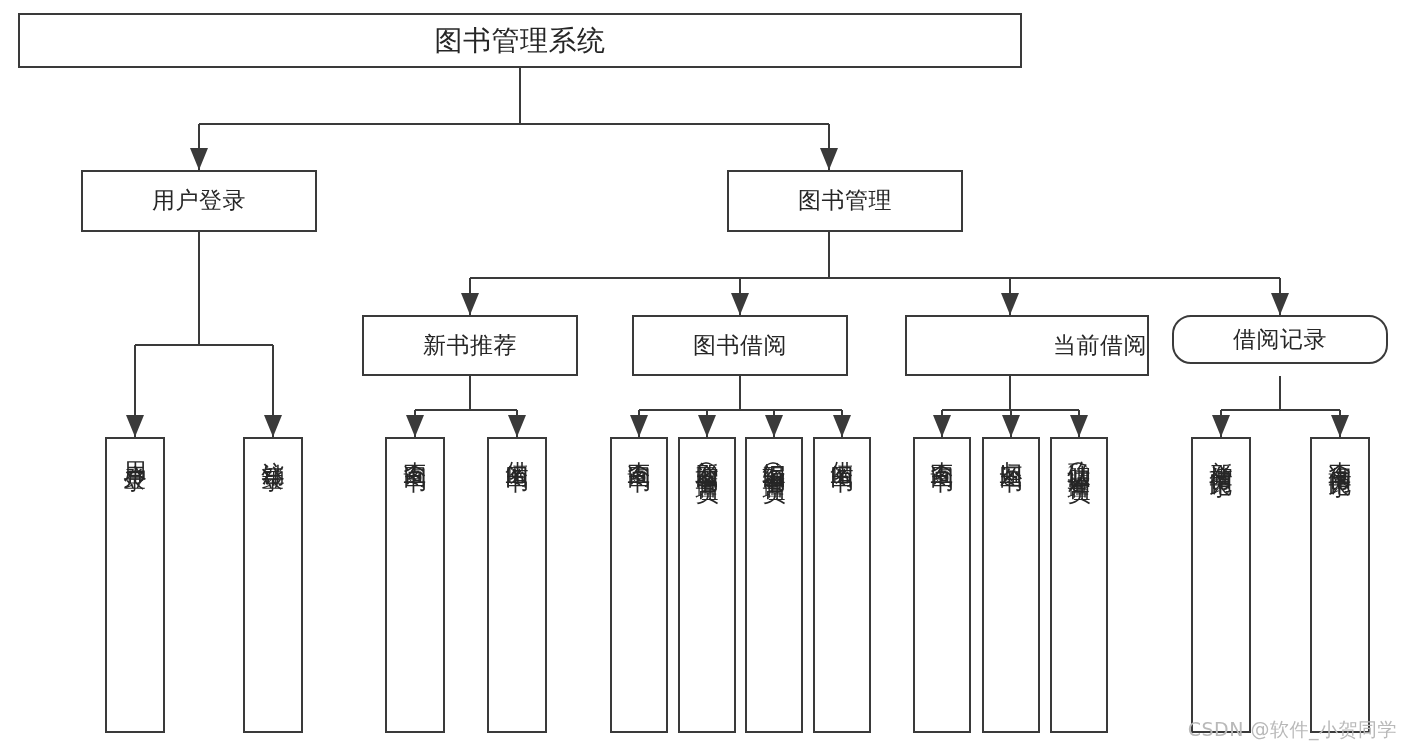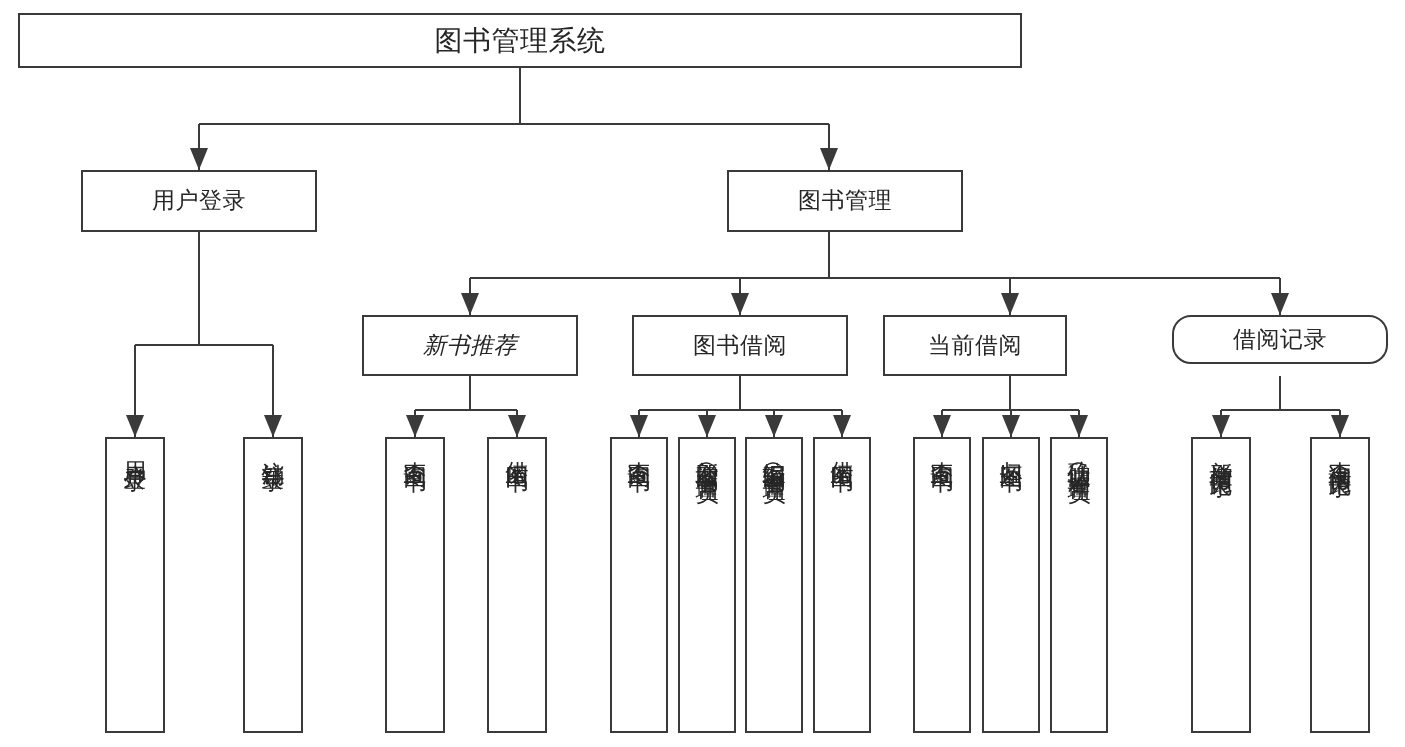--- a/index.html
+++ b/index.html
@@ -133,27 +133,27 @@
   <div id="nodes">
       <div class="node horiz root" style="left: 18px; top: 13px; width: 1004px; height: 55px;">
         <span class="node-label">图书管理系统</span>
       </div>
       <div class="node horiz" style="left: 81px; top: 170px; width: 236px; height: 62px;">
         <span class="node-label">用户登录</span>
       </div>
       <div class="node horiz" style="left: 711px; top: 170px; width: 236px; height: 62px; margin-left: 16px;">
         <span class="node-label">图书管理</span>
       </div>
-      <div class="node horiz" style="left: 362px; top: 315px; width: 216px; height: 61px; font-style: italic;">
+      <div class="node horiz" style="left: 362px; top: 315px; width: 216px; height: 61px;">
         <span class="node-label">新书推荐</span>
       </div>
       <div class="node horiz" style="left: 632px; top: 315px; width: 216px; height: 61px; text-align: center;">
         <span class="node-label">图书借阅</span>
       </div>
-      <div class="node horiz" style="left: 883px; top: 315px; width: 184px; height: 61px;">
+      <div class="node horiz" style="left: 905px; top: 315px; width: 244px; height: 61px; justify-content: flex-end;">
         <span class="node-label">当前借阅</span>
       </div>
       <div class="node horiz" style="left: 1172px; top: 315px; width: 216px; height: 49px; border-radius: 19px;">
         <span class="node-label">借阅记录</span>
       </div>
       <div class="node vert" style="left: 105px; top: 437px; width: 60px; height: 296px;">
         <span class="node-label">用户登录</span>
       </div>
       <div class="node vert" style="left: 243px; top: 437px; width: 60px; height: 296px;">
         <span class="node-label">注销登录</span>
@@ -186,13 +186,14 @@
         <span class="node-label">确认归还（管理员）</span>
       </div>
       <div class="node vert" style="left: 1191px; top: 437px; width: 60px; height: 296px;">
         <span class="node-label">新增借阅记录</span>
       </div>
       <div class="node vert" style="left: 1310px; top: 437px; width: 60px; height: 296px;">
         <span class="node-label">查询借阅记录</span>
       </div>
     </div>
 
+  <div id="watermark">CSDN @软件_小贺同学</div>
 </div>
 
 </body></html>

